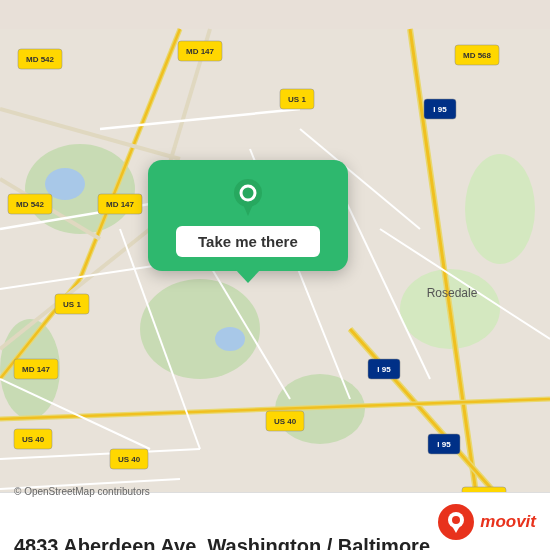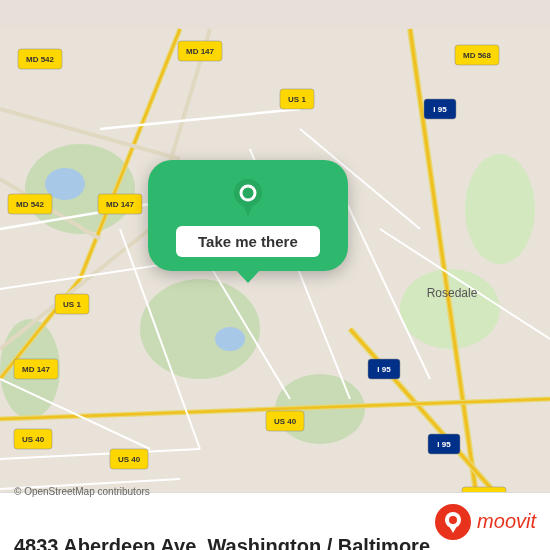--- a/index.html
+++ b/index.html
@@ -74,40 +74,40 @@
       border-radius: 50%;
       display: flex;
       align-items: center;
       justify-content: center;
       color: white;
       font-size: 18px;
       font-weight: bold;
     }
 
     .moovit-text {
-      font-size: 20px;
-      font-weight: normal;
+      font-size: 17px;
+      font-weight: bold;
       color: #e8321c;
       font-style: italic;
     }
 
     
     .take-me-there-popup {
       position: absolute;
       top: 160px;
       left: 148px;
       display: flex;
       flex-direction: column;
       align-items: center;
       z-index: 10;
     }
 
     .green-bubble {
       background: #2eb86e;
-      border-radius: 24px;
+      border-radius: 14px;
       padding: 18px 28px 14px 28px;
       display: flex;
       flex-direction: column;
       align-items: center;
       box-shadow: 0 4px 16px rgba(0,0,0,0.25);
       position: relative;
     }
 
     .green-bubble::after {
       content: '';

